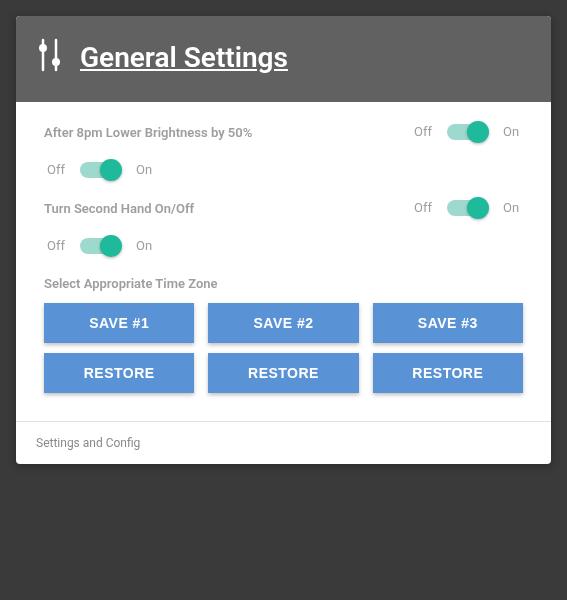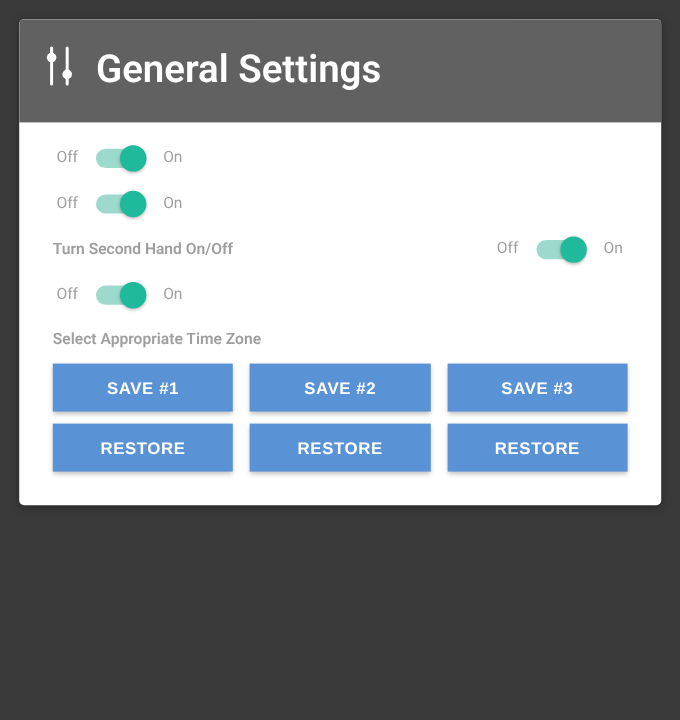--- a/index.html
+++ b/index.html
@@ -19,22 +19,23 @@
   .header {
     background: #616161;
     color: #fff;
     padding: 22px 20px 26px 20px;
     display: flex;
     align-items: center;
     gap: 14px;
   }
   .header svg { flex-shrink: 0; }
   .header-title {
-    font-size: 32px;
+    font-size: 28px;
     font-weight: 600;
+    text-decoration: underline;
   }
   .body {
     padding: 22px 28px 10px 28px;
   }
   .row {
     display: flex;
     align-items: center;
     justify-content: space-between;
     margin-bottom: 22px;
   }
@@ -141,20 +142,21 @@
         <line x1="20" y1="2" x2="20" y2="32" stroke="#fff" stroke-width="2.5" stroke-linecap="round"></line>
         <circle cx="20" cy="24" r="4" fill="#fff"></circle>
       </svg>
     </span>
     <div class="header-title">General Settings</div>
   </div>
 
   <div class="body">
 
     <div class="row">
+      <div class="row-label">After 8pm Lower Brightness by 50%</div>
       <div class="toggle-group">
         <span class="toggle-side">Off</span>
         <div class="switch">
             <div class="switch-knob"></div>
           </div>
         <span class="toggle-side">On</span>
       </div>
     </div>
 
     <div class="row">
@@ -194,13 +196,16 @@
       <button class="btn">SAVE #1</button>
       <button class="btn">SAVE #2</button>
       <button class="btn">SAVE #3</button>
       <button class="btn">RESTORE</button>
       <button class="btn">RESTORE</button>
       <button class="btn">RESTORE</button>
     </div>
 
   </div>
 
+  <div class="footer">
+    <span>Settings and Config</span>
+  </div>
 </div>
 
 </body></html>

